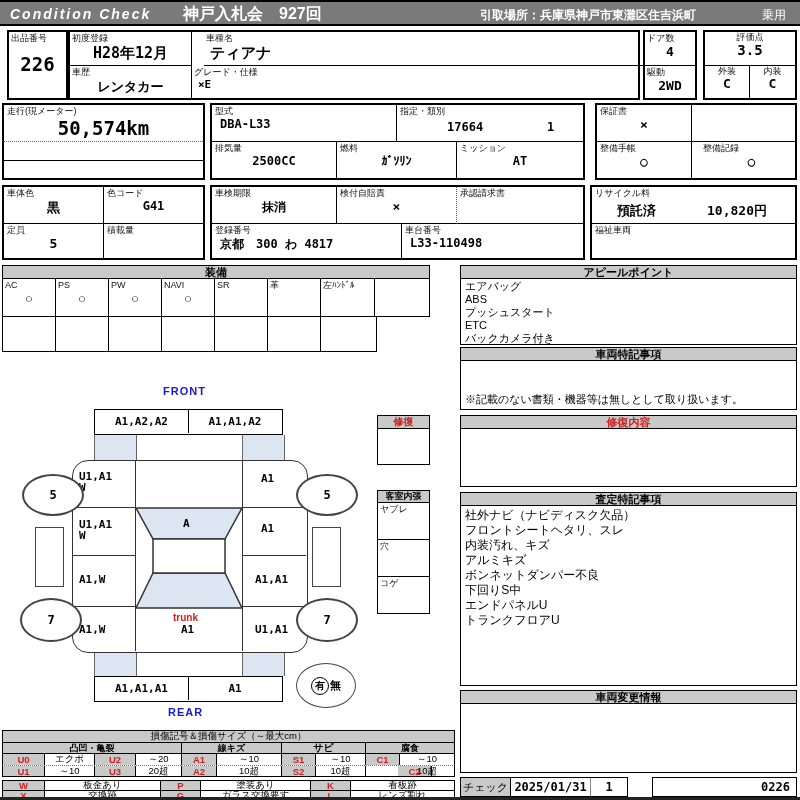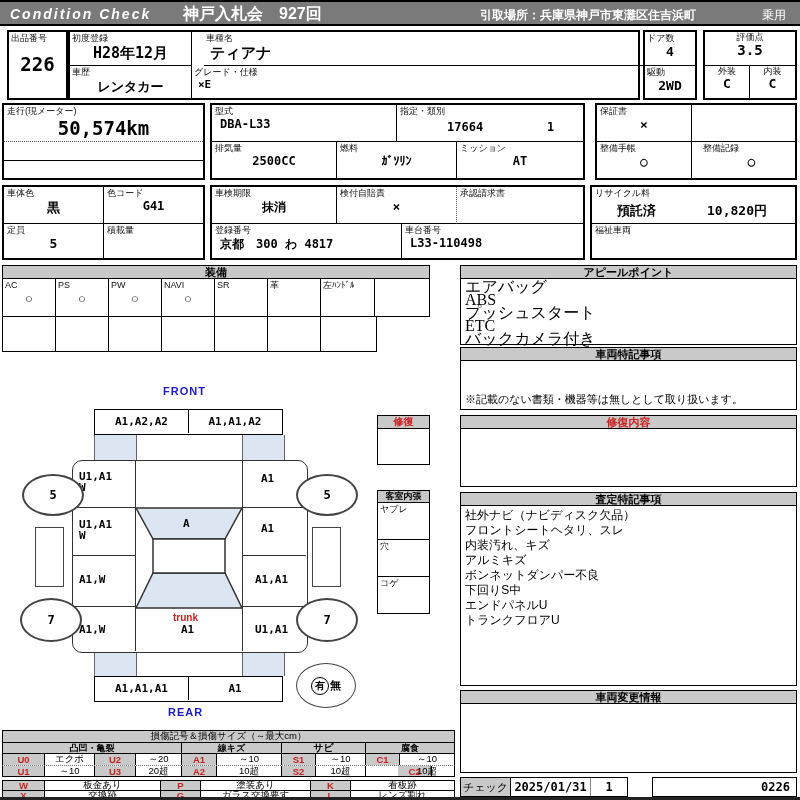--- a/index.html
+++ b/index.html
@@ -230,21 +230,21 @@
       <div class="cell bR" style="left:106px;top:0;width:53px;height:34px;"></div>
       <div class="cell bR" style="left:159px;top:0;width:53px;height:34px;"></div>
       <div class="cell bR" style="left:212px;top:0;width:53px;height:34px;"></div>
       <div class="cell bR" style="left:265px;top:0;width:53px;height:34px;"></div>
       <div class="cell" style="left:318px;top:0;width:55px;height:34px;"></div>
     </div>
   </div>
 
   <div class="abs" style="left:460px;top:265px;width:337px;">
     <div class="ghead" style="height:14px;">アピールポイント</div>
-    <div class="box1" style="border-top:none;height:66px;padding:1px 4px;font-size:16px;line-height:13px;font-family:Liberation Serif, serif;">
+    <div class="box1" style="border-top:none;height:66px;padding:1px 4px;font-size:11px;line-height:13px;">
       <div>エアバッグ</div>
       <div>ABS</div>
       <div>プッシュスタート</div>
       <div>ETC</div>
       <div>バックカメラ付き</div>
     </div>
   </div>
 
   <div class="abs" style="left:460px;top:347px;width:337px;">
     <div class="ghead" style="height:14px;">車両特記事項</div>
@@ -290,21 +290,21 @@
 
   <div class="abs blue" style="left:163px;top:385px;font-weight:bold;font-size:11px;letter-spacing:1px;">FRONT</div>
 
   <div class="abs box1" style="left:94px;top:409px;width:189px;height:26px;border-width:1.5px;">
     <div class="cell center diagval" style="left:0;top:0;width:94px;height:23px;border-right:1px solid #000;">A1,A2,A2</div>
     <div class="cell center diagval" style="left:94px;top:0;width:92px;height:23px;">A1,A1,A2</div>
   </div>
   <div class="abs glass" style="left:94px;top:435px;width:41px;height:25px;border-left:1px solid #666;border-right:1px solid #666;"></div>
   <div class="abs glass" style="left:242px;top:435px;width:41px;height:25px;border-left:1px solid #666;border-right:1px solid #666;"></div>
 
-  <div class="abs" style="left:72px;top:460px;width:236px;height:193px;border:1.5px solid #333;border-radius:10px;box-sizing:border-box;">
+  <div class="abs" style="left:72px;top:460px;width:236px;height:193px;border:1.5px solid #333;border-radius:16px;box-sizing:border-box;">
 
     <div class="abs" style="left:62px;top:0;width:1px;height:190px;background:#333;"></div>
     <div class="abs" style="left:169px;top:0;width:1px;height:190px;background:#333;"></div>
 
     <div class="abs" style="left:0;top:46px;width:62px;height:1px;background:#333;"></div>
     <div class="abs" style="left:0;top:94px;width:62px;height:1px;background:#333;"></div>
     <div class="abs" style="left:0;top:145px;width:62px;height:1px;background:#333;"></div>
 
     <div class="abs" style="left:170px;top:46px;width:63px;height:1px;background:#333;"></div>
     <div class="abs" style="left:170px;top:94px;width:63px;height:1px;background:#333;"></div>

